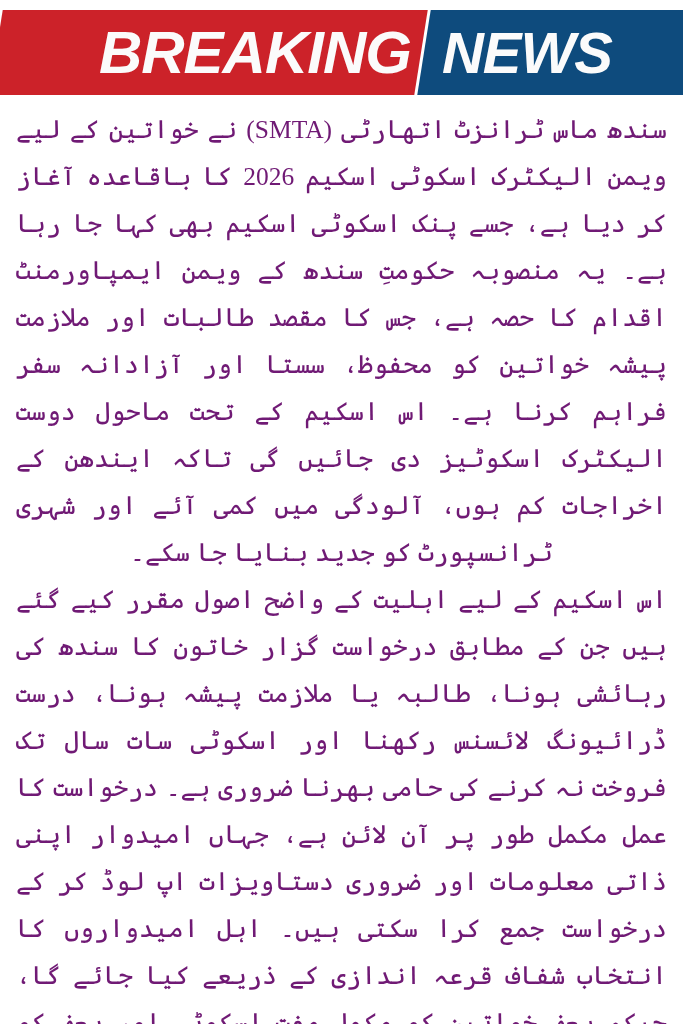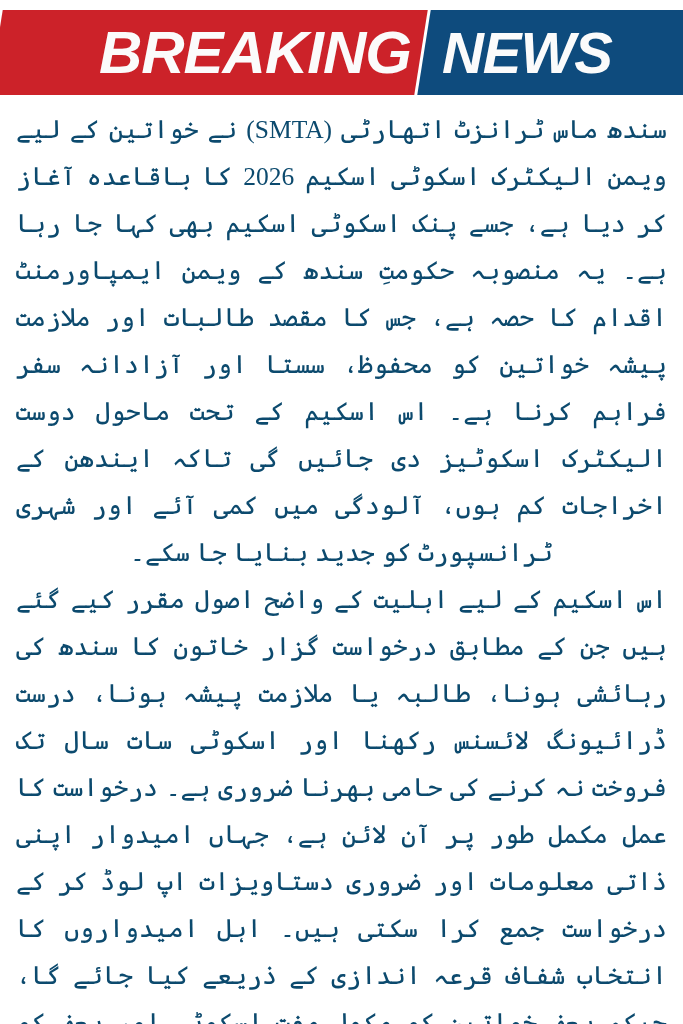--- a/index.html
+++ b/index.html
@@ -95,21 +95,21 @@
     box-sizing: border-box;
   }
 
   .para {
     margin: 0;
     font-size: 25.5px;
     line-height: 47px;
     text-align: justify;
     text-align-last: center;
     word-spacing: 0.5px;
-    color: #0c4a6e;
+    color: #701a75;
     font-family: "Liberation Serif", "DejaVu Serif", serif;
   }
 
   .para + .para {
     margin-top: 0px;
   }
 </style>
 </head>
 <body>
 

